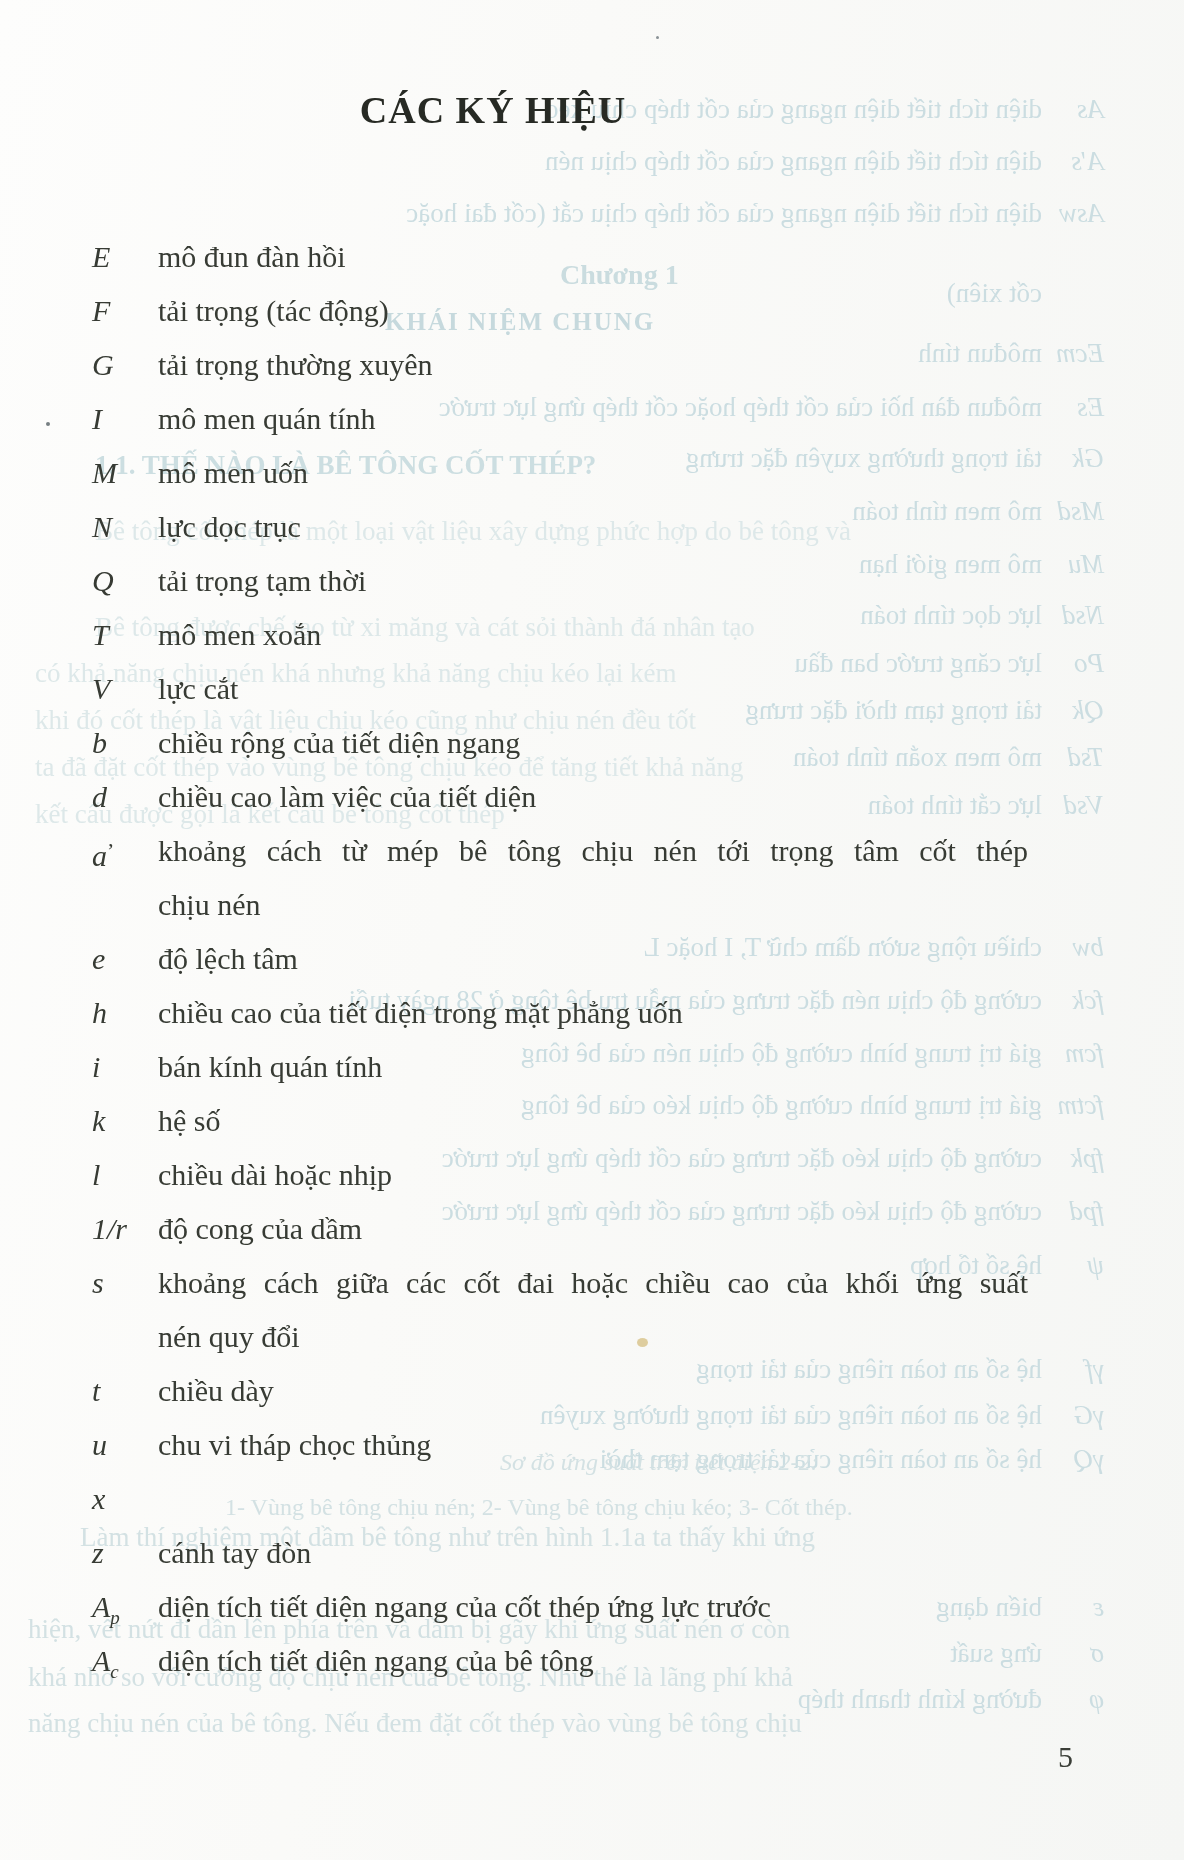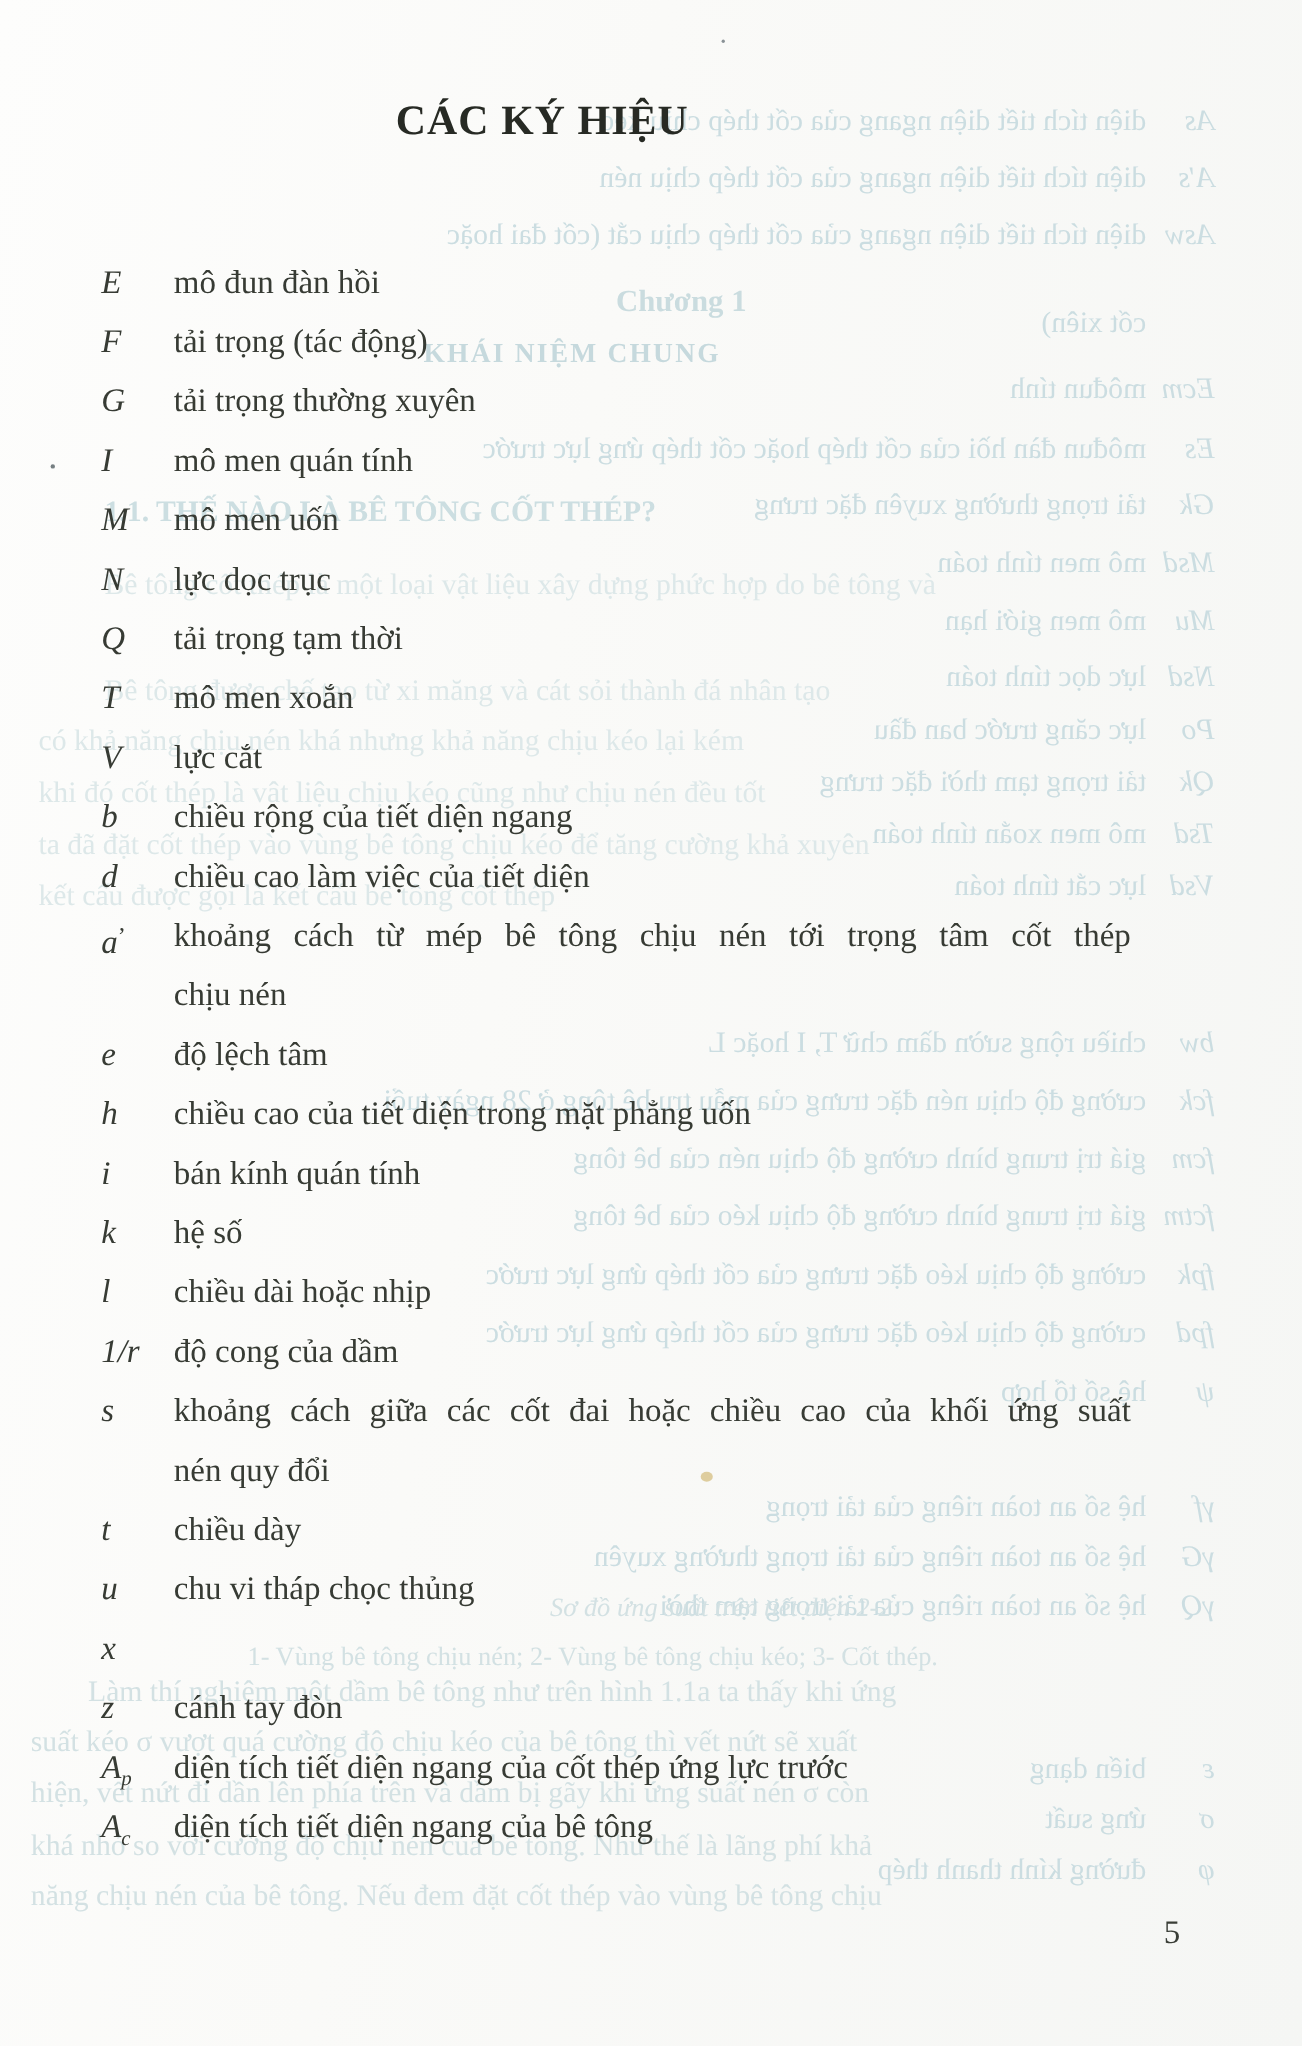--- a/index.html
+++ b/index.html
@@ -158,26 +158,25 @@
   </div>
 
   <div class="ghost-front">
     <div class="gfl gf-h2" style="left:560px;top:258px">Chương 1</div>
     <div class="gfl gf-h1" style="left:385px;top:305px">KHÁI NIỆM CHUNG</div>
     <div class="gfl gf-b" style="left:95px;top:448px">1.1. THẾ NÀO LÀ BÊ TÔNG CỐT THÉP?</div>
     <div class="gfl gf-faint" style="left:95px;top:514px">Bê tông cốt thép là một loại vật liệu xây dựng phức hợp do bê tông và</div>
     <div class="gfl gf-faint" style="left:95px;top:610px">Bê tông được chế tạo từ xi măng và cát sỏi thành đá nhân tạo</div>
     <div class="gfl gf-faint" style="left:35px;top:656px">có khả năng chịu nén khá nhưng khả năng chịu kéo lại kém</div>
     <div class="gfl gf-faint" style="left:35px;top:703px">khi đó cốt thép là vật liệu chịu kéo cũng như chịu nén đều tốt</div>
-    <div class="gfl gf-faint" style="left:35px;top:750px">ta đã đặt cốt thép vào vùng bê tông chịu kéo để tăng cường khả xuyên</div>
+    <div class="gfl gf-faint" style="left:35px;top:750px">ta đã đặt cốt thép vào vùng bê tông chịu kéo để tăng tiết khả năng</div>
     <div class="gfl gf-faint" style="left:35px;top:797px">kết cấu được gọi là kết cấu bê tông cốt thép</div>
     <div class="gfl gf-i gf-sm" style="left:500px;top:1445px">Sơ đồ ứng suất trên tiết diện 2-2:</div>
     <div class="gfl gf-sm" style="left:225px;top:1490px">1- Vùng bê tông chịu nén; 2- Vùng bê tông chịu kéo; 3- Cốt thép.</div>
     <div class="gfl" style="left:80px;top:1520px">Làm thí nghiệm một dầm bê tông như trên hình 1.1a ta thấy khi ứng</div>
-    <div class="gfl" style="left:28px;top:1566px">suất kéo σ vượt quá cường độ chịu kéo của bê tông thì vết nứt sẽ xuất</div>
     <div class="gfl" style="left:28px;top:1612px">hiện, vết nứt đi dần lên phía trên và dầm bị gãy khi ứng suất nén σ còn</div>
     <div class="gfl" style="left:28px;top:1660px">khá nhỏ so với cường độ chịu nén của bê tông. Như thế là lãng phí khả</div>
     <div class="gfl" style="left:28px;top:1706px">năng chịu nén của bê tông. Nếu đem đặt cốt thép vào vùng bê tông chịu</div>
   </div>
 
   <div class="content">
     <div class="title">CÁC KÝ HIỆU</div>
     <div class="symbols">
 
         <div class="row">

